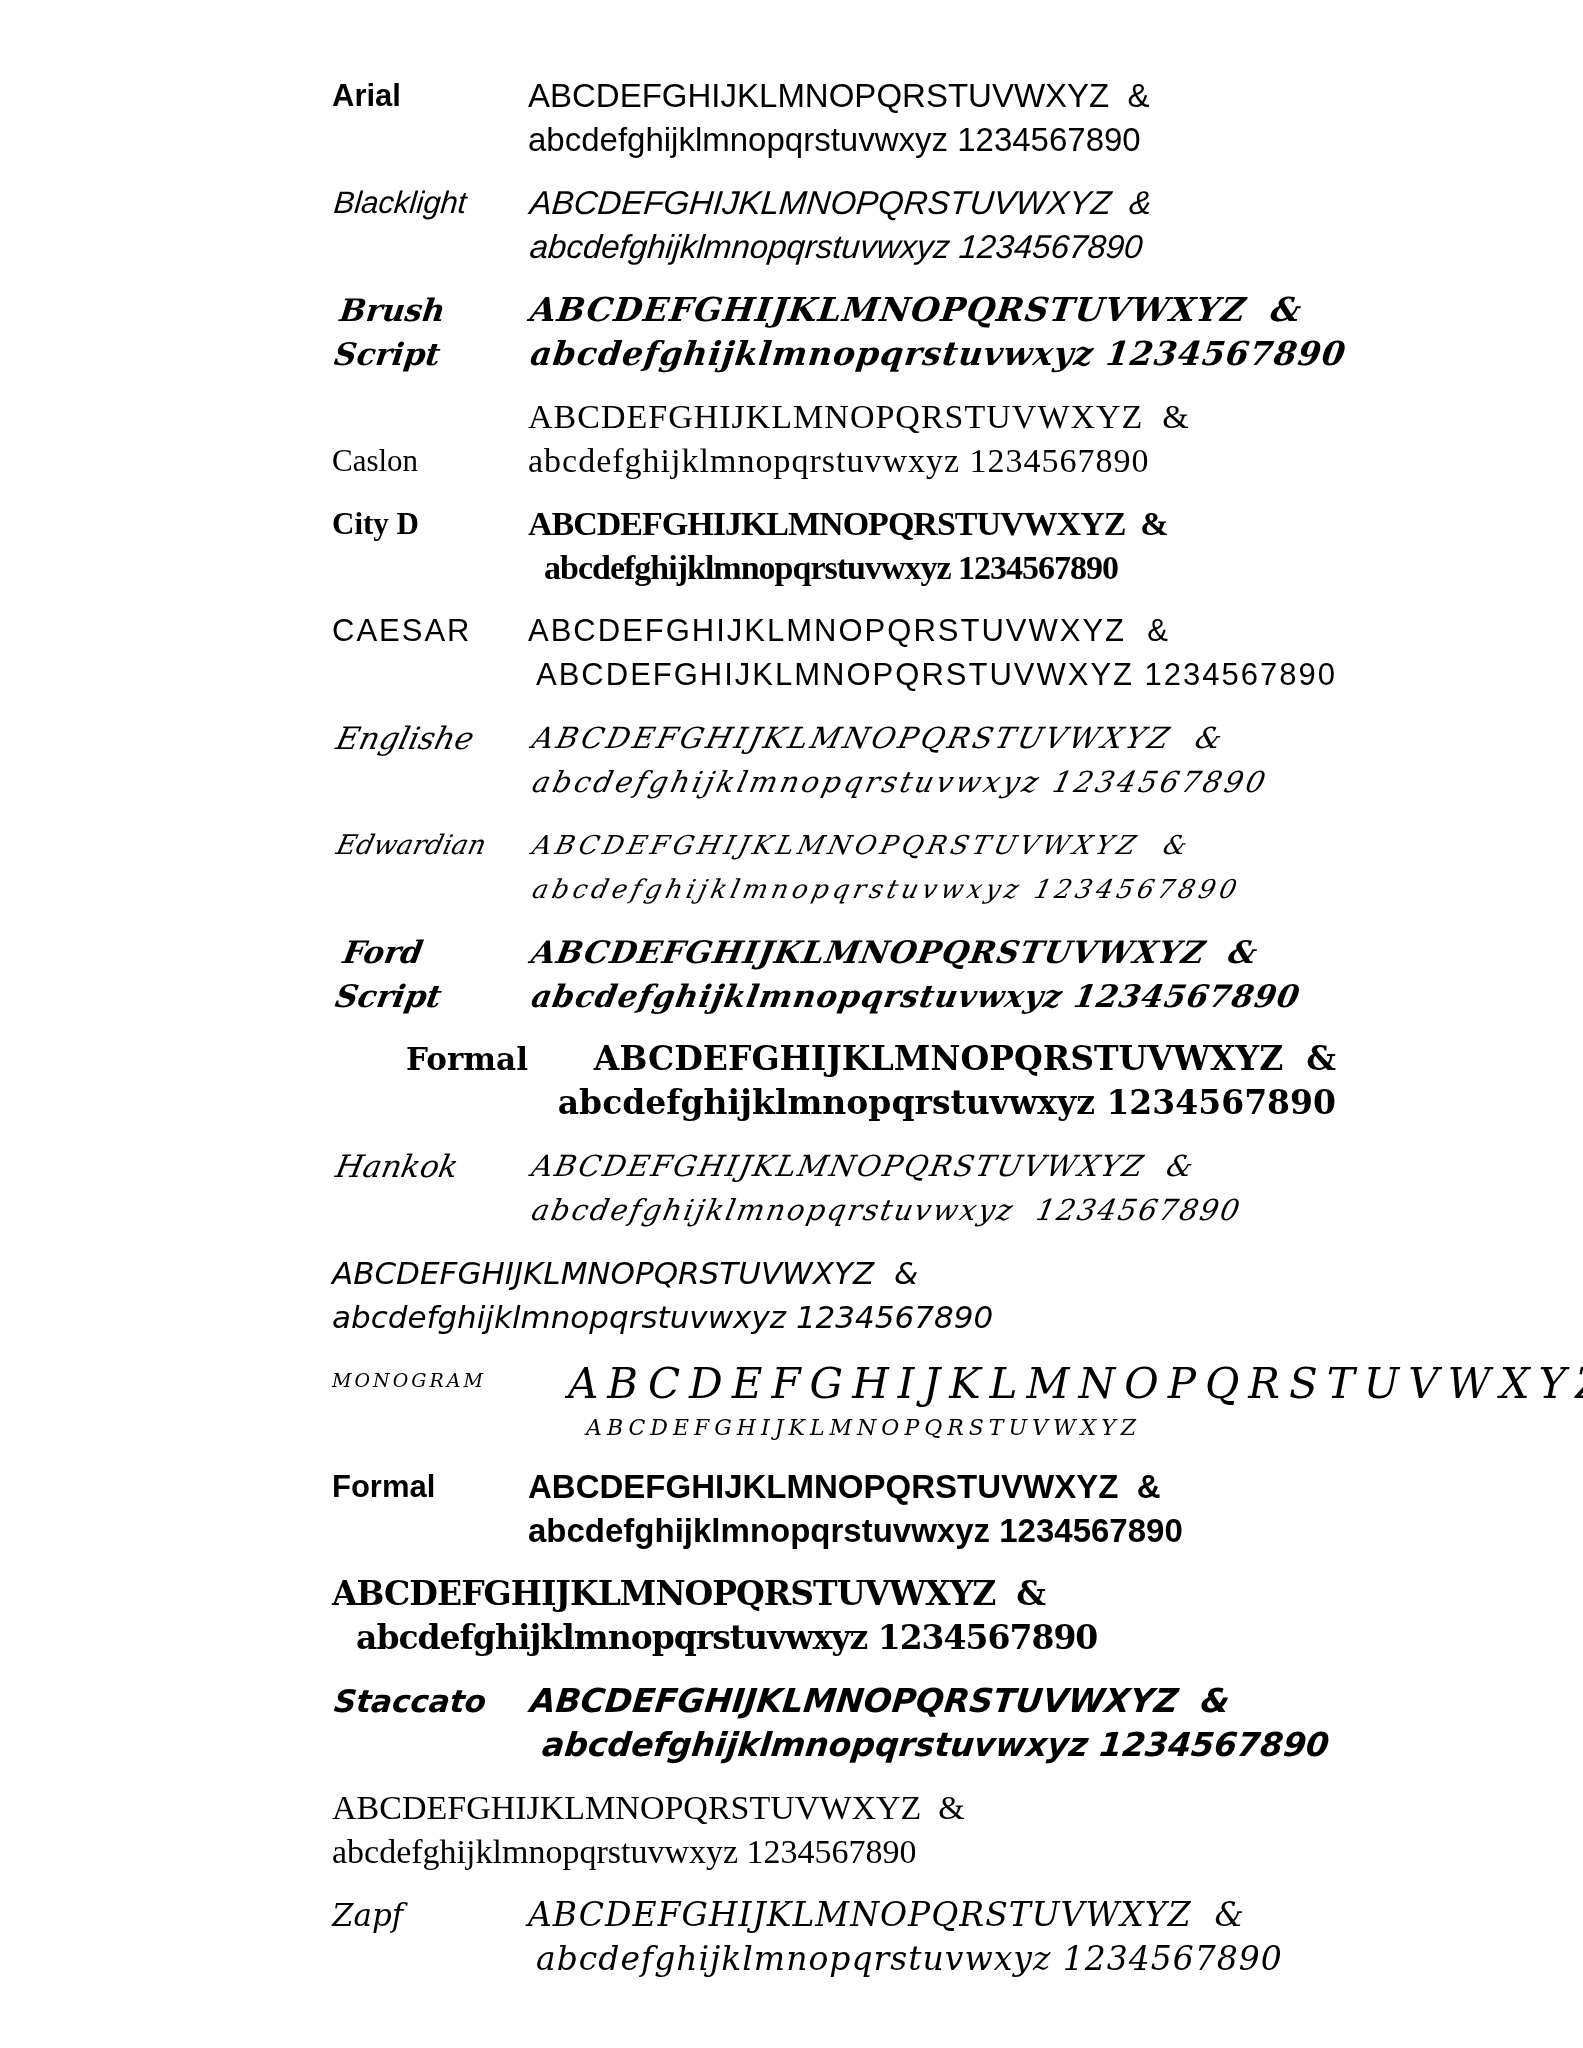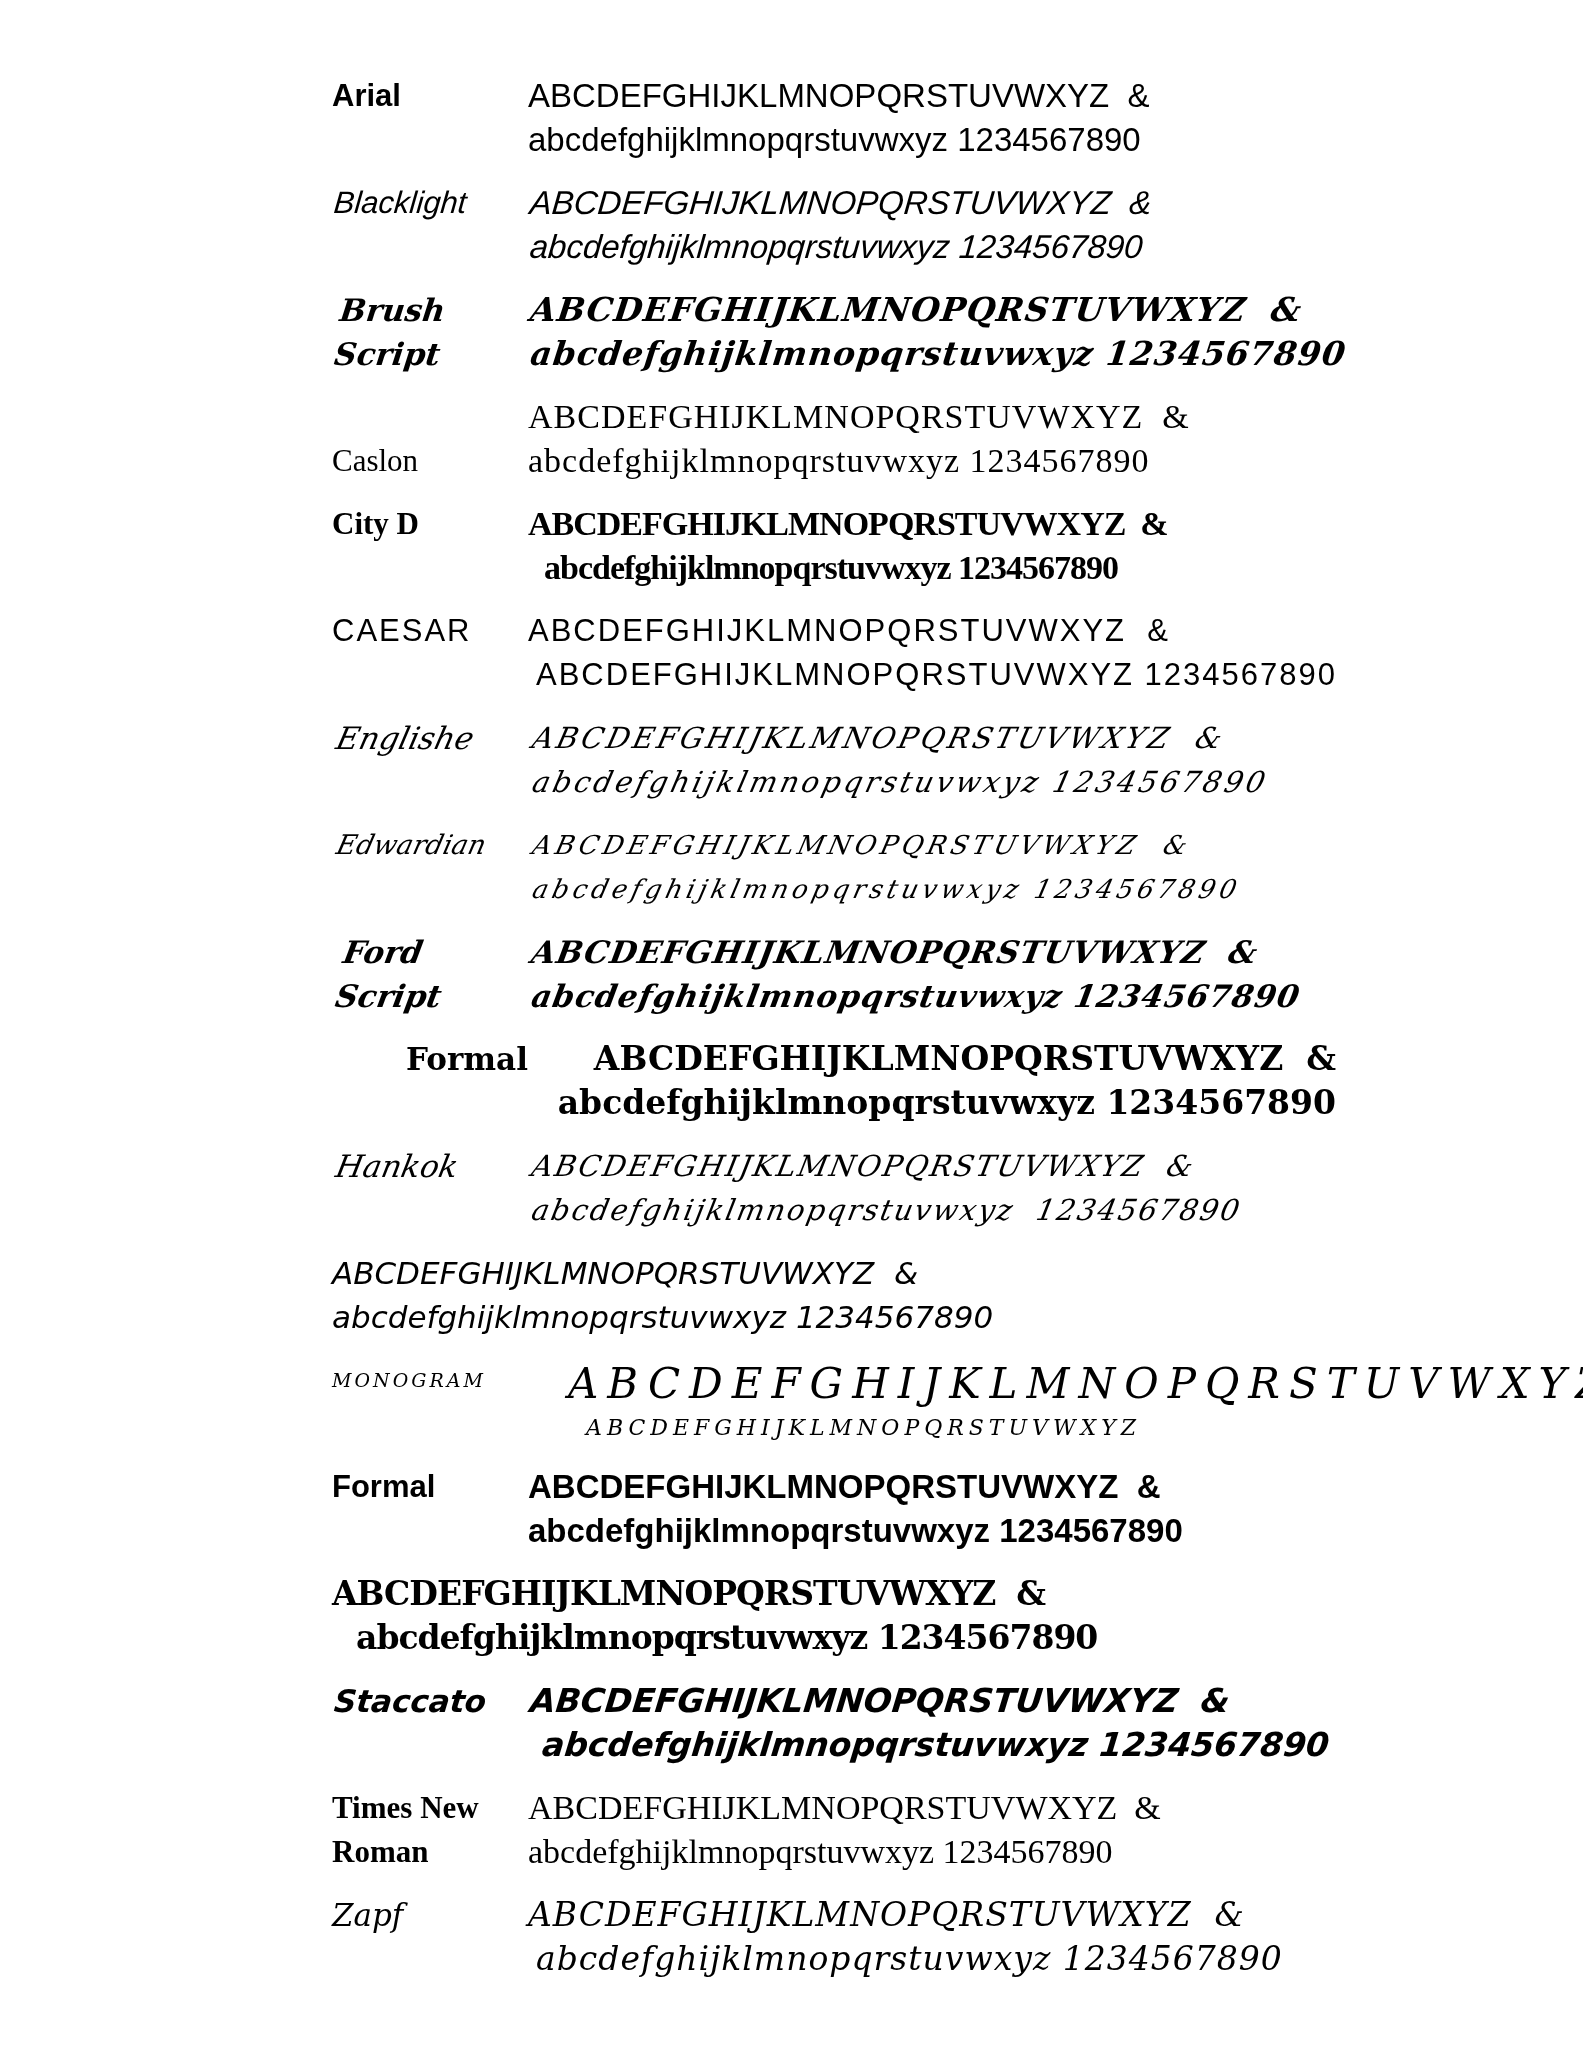--- a/index.html
+++ b/index.html
@@ -221,22 +221,20 @@
 
   <div class="row f-staccato">
     <div class="label">Staccato</div>
     <div class="sample">
       <div class="line line1">ABCDEFGHIJKLMNOPQRSTUVWXYZ  &amp;</div>
       <div class="line line2">abcdefghijklmnopqrstuvwxyz 1234567890</div>
     </div>
   </div>
 
   <div class="row f-times">
-    <div class="label">Times New
-Roman</div>
     <div class="sample">
       <div class="line line1">ABCDEFGHIJKLMNOPQRSTUVWXYZ  &amp;</div>
       <div class="line line2">abcdefghijklmnopqrstuvwxyz 1234567890</div>
     </div>
   </div>
 
   <div class="row f-zapf">
     <div class="label">Zapf</div>
     <div class="sample">
       <div class="line line1">ABCDEFGHIJKLMNOPQRSTUVWXYZ  &amp;</div>

